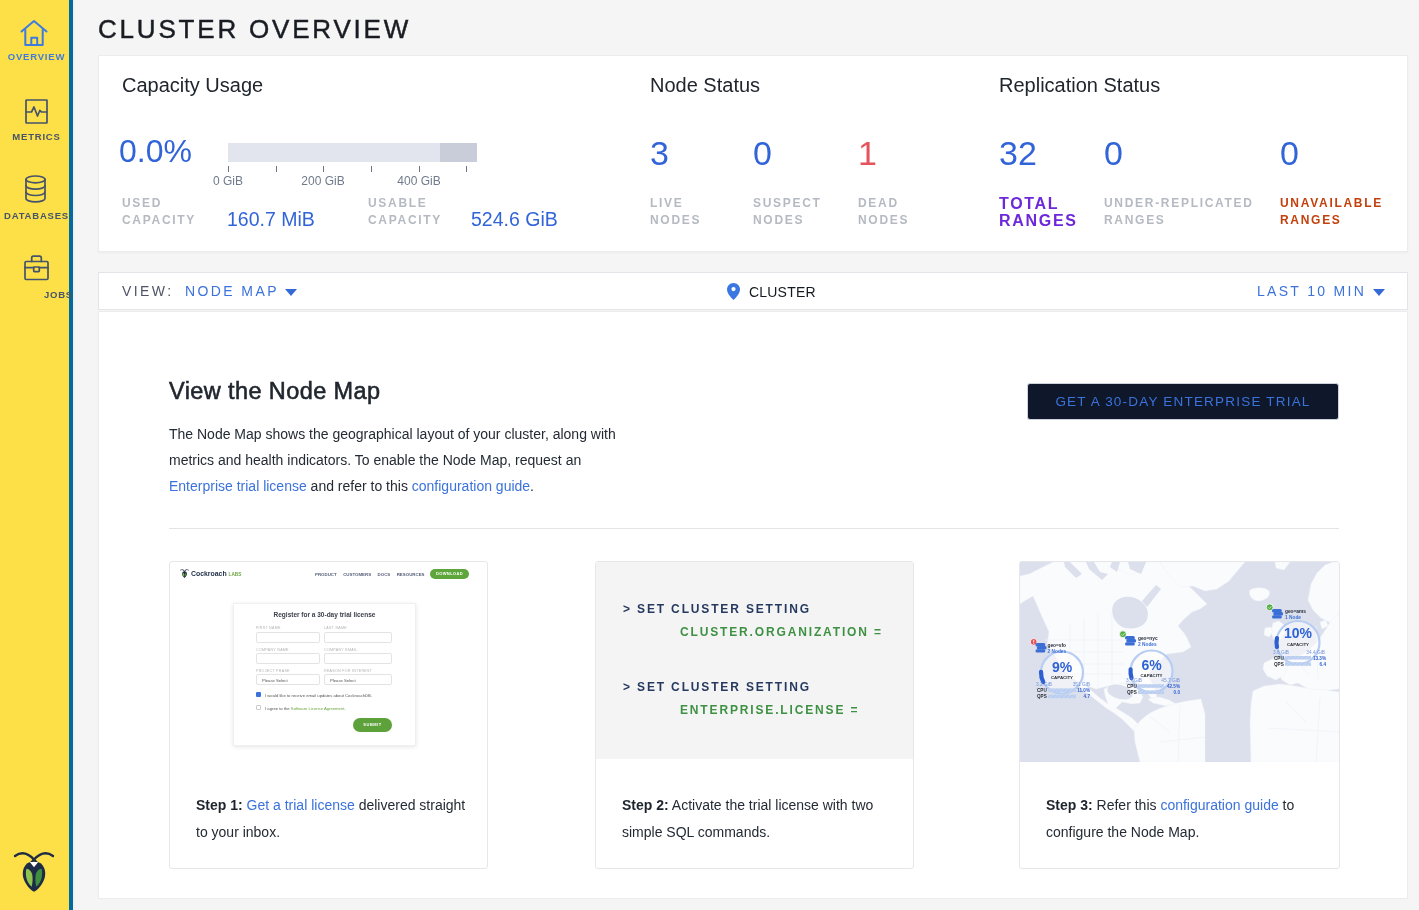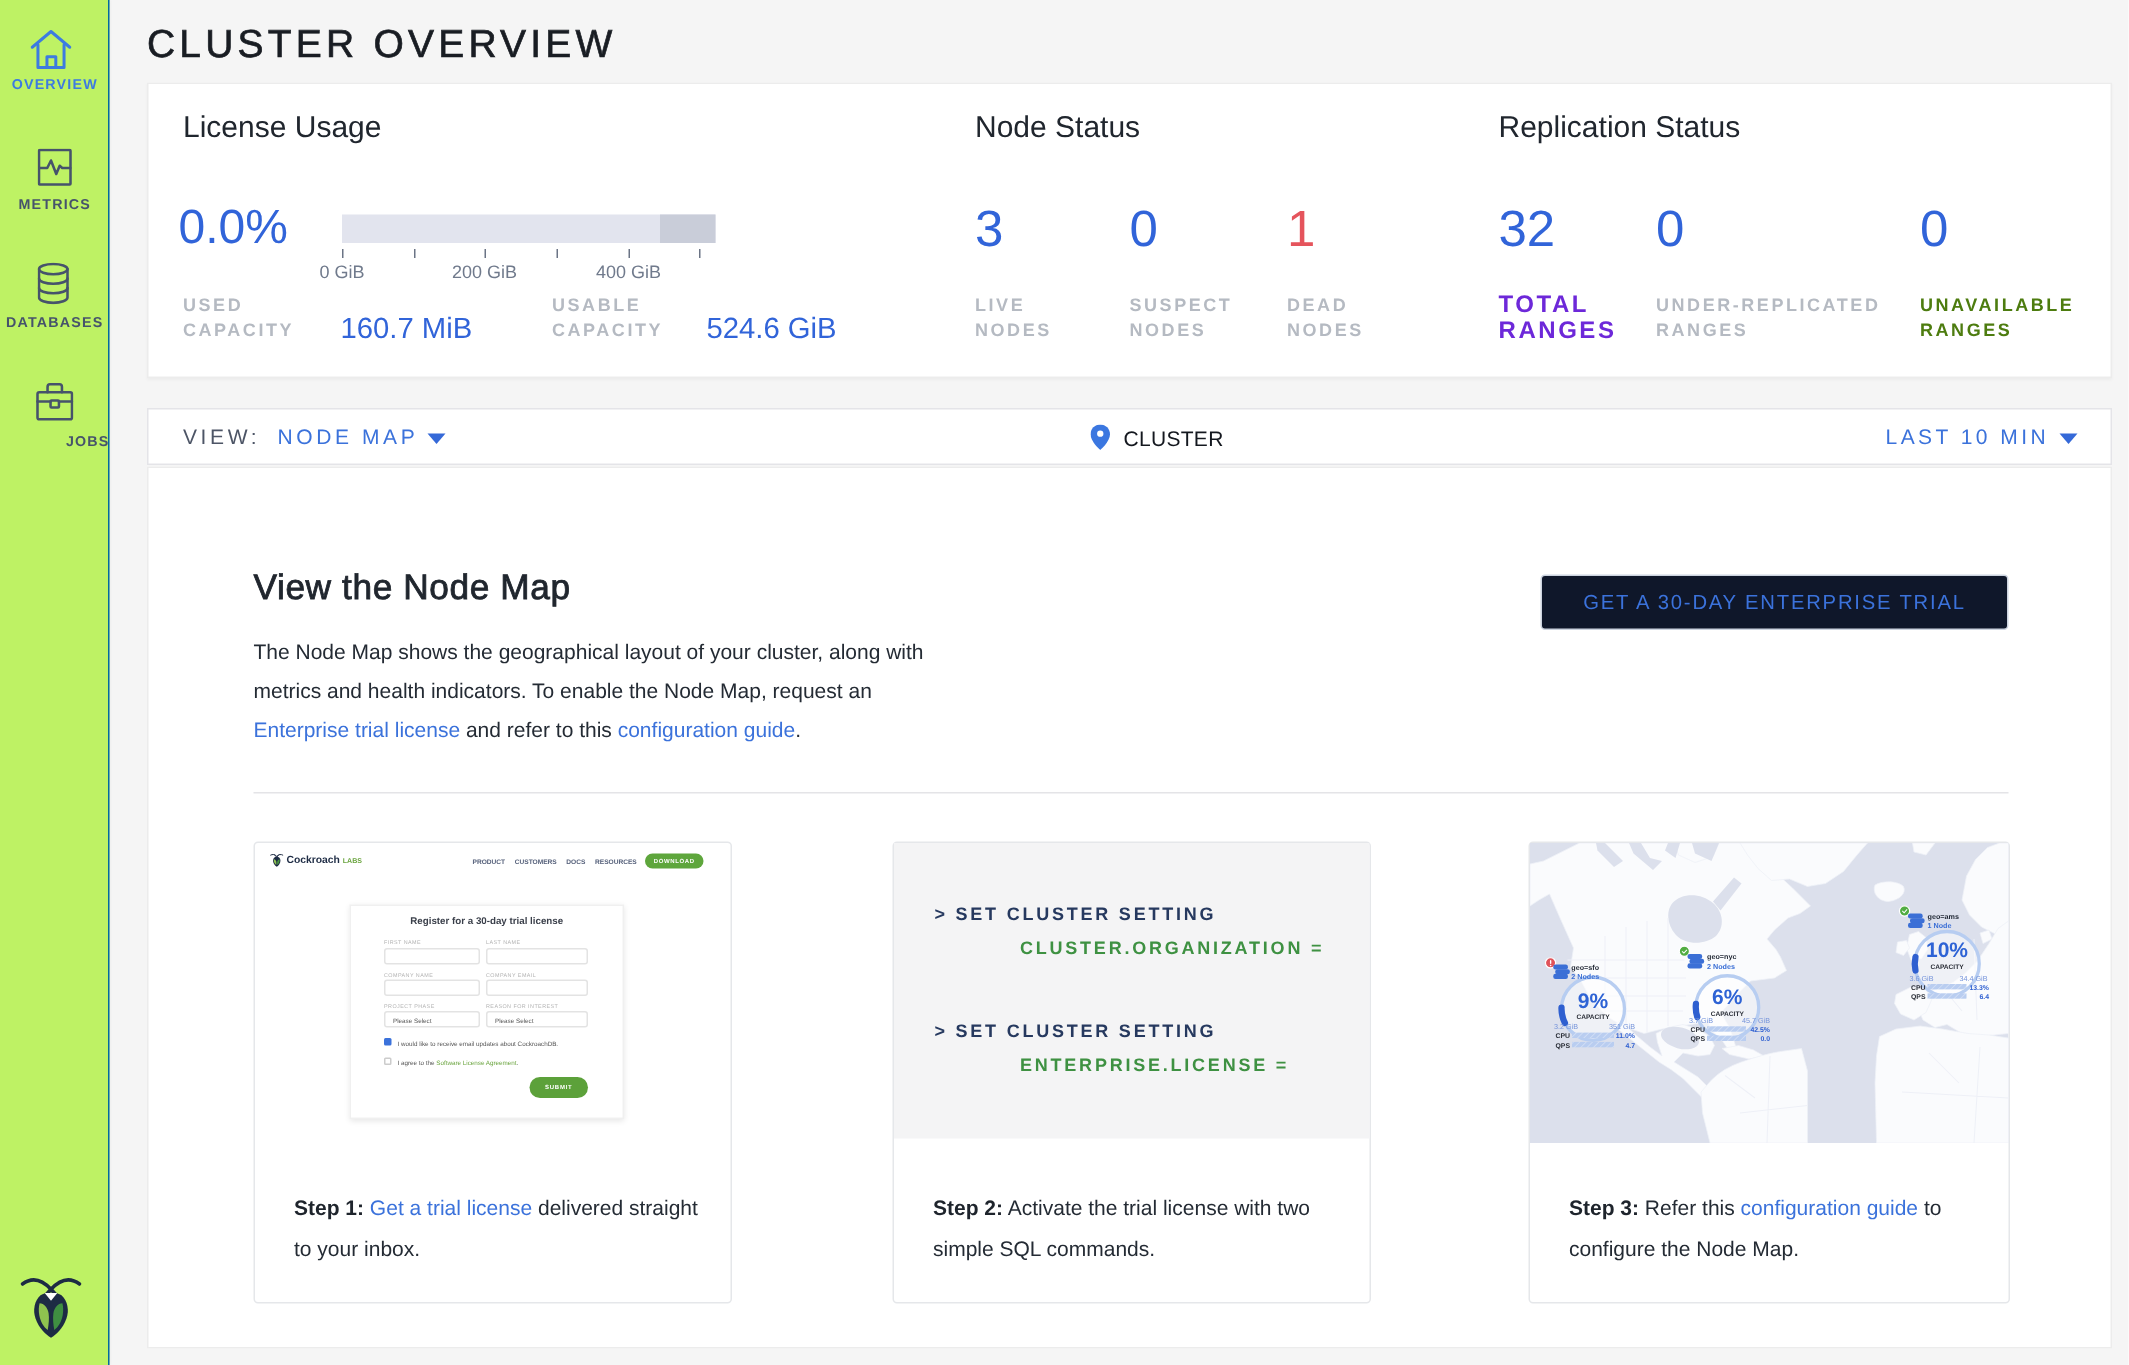--- a/index.html
+++ b/index.html
@@ -4,21 +4,21 @@
 <style>
   * { margin:0; padding:0; box-sizing:border-box; }
   html,body { width:1419px; height:910px; overflow:hidden; }
   body { font-family:"Liberation Sans", sans-serif; background:#f5f5f5; position:relative; }
   .abs { position:absolute; }
   .link { color:#3b72db; text-decoration:none; }
 </style>
 </head>
 <body>
 
-<div class="abs" id="sidebar" style="left:0;top:0;width:73px;height:910px;background:#bef264;border-right:1px solid #0369a1;box-shadow:1px 0 2px rgba(0,0,0,.04);">
+<div class="abs" id="sidebar" style="left:0;top:0;width:73px;height:910px;background:#fde047;border-right:4px solid #0369a1;box-shadow:1px 0 2px rgba(0,0,0,.04);">
 
   <svg class="abs" style="left:19px;top:18px;" width="30" height="30" viewBox="0 0 30 30" fill="none" stroke="#3d7be0" stroke-width="2" stroke-linecap="round" stroke-linejoin="round">
       <path d="M2.5 13.5 L15 3 L27.5 13.5"></path>
       <path d="M6.3 11.8 V27 H23.7 V11.8"></path>
       <path d="M12.3 27 V19.8 H18.2 V27"></path>
   </svg>
   <div class="abs" style="left:0;top:50.5px;width:73px;text-align:center;font-size:9.5px;font-weight:bold;letter-spacing:0.8px;color:#3d7be0;">OVERVIEW</div>
 
   <svg class="abs" style="left:25px;top:99px;" width="23" height="25" viewBox="0 0 23 25" fill="none" stroke="#46536b" stroke-width="1.7" stroke-linecap="round" stroke-linejoin="round">
       <rect x="1" y="1" width="21" height="23" rx="0.5"></rect>
@@ -49,21 +49,21 @@
     <path d="M16.8 16 L21 21.2 L25.2 16 Z" fill="#ffffff"></path>
     <path d="M19.4 29.5 C18.9 25.8 16.3 22.8 13.4 22.8 C12.8 25.1 12.7 27.8 13.2 30.9 C13.9 35.1 16.2 38.9 18.8 40.7 C19.5 37 19.9 32.9 19.4 29.5 Z" fill="#8fc34f"></path>
     <path d="M22.6 29.5 C23.1 25.8 25.7 22.8 28.6 22.8 C29.2 25.1 29.3 27.8 28.8 30.9 C28.1 35.1 25.8 38.9 23.2 40.7 C22.5 37 22.1 32.9 22.6 29.5 Z" fill="#3f8f41"></path>
   </svg>
 </div>
 
 <div class="abs" style="left:98px;top:14px;font-size:26px;font-weight:400;-webkit-text-stroke:0.45px #191d23;letter-spacing:2.8px;color:#191d23;">CLUSTER OVERVIEW</div>
 
 <div class="abs" style="left:98px;top:55px;width:1310px;height:197px;background:#fff;border:1px solid #ececec;box-shadow:0 1px 2px rgba(0,0,0,.04);"></div>
 
-<div class="abs" style="left:122px;top:73.5px;font-size:20px;color:#20262e;">License Usage</div>
+<div class="abs" style="left:122px;top:73.5px;font-size:20px;color:#20262e;">Capacity Usage</div>
 <div class="abs" style="left:119px;top:133px;font-size:32px;color:#3164d9;">0.0%</div>
 
 <div class="abs" style="left:228px;top:143px;width:249px;height:19px;background:#e2e4ee;"></div>
 <div class="abs" style="left:440px;top:143px;width:37px;height:19px;background:#c9cdd9;"></div>
 
 <div class="abs" style="left:228px;top:166px;width:1px;height:6px;background:#6b7485;"></div>
 <div class="abs" style="left:276px;top:166px;width:1px;height:6px;background:#6b7485;"></div>
 <div class="abs" style="left:323px;top:166px;width:1px;height:6px;background:#6b7485;"></div>
 <div class="abs" style="left:371px;top:166px;width:1px;height:6px;background:#6b7485;"></div>
 <div class="abs" style="left:419px;top:166px;width:1px;height:6px;background:#6b7485;"></div>
@@ -84,21 +84,21 @@
 <div class="abs" style="left:650px;top:194.5px;font-size:12px;font-weight:bold;letter-spacing:1.7px;color:#b5bac2;line-height:17.6px;">LIVE<br>NODES</div>
 <div class="abs" style="left:753px;top:194.5px;font-size:12px;font-weight:bold;letter-spacing:1.7px;color:#b5bac2;line-height:17.6px;">SUSPECT<br>NODES</div>
 <div class="abs" style="left:858px;top:194.5px;font-size:12px;font-weight:bold;letter-spacing:1.7px;color:#b5bac2;line-height:17.6px;">DEAD<br>NODES</div>
 
 <div class="abs" style="left:999px;top:73.5px;font-size:20px;color:#20262e;">Replication Status</div>
 <div class="abs" style="left:999px;top:134px;font-size:34px;color:#3164d9;">32</div>
 <div class="abs" style="left:1104px;top:134px;font-size:34px;color:#3164d9;">0</div>
 <div class="abs" style="left:1280px;top:134px;font-size:34px;color:#3164d9;">0</div>
 <div class="abs" style="left:999px;top:194.5px;font-size:16px;font-weight:bold;letter-spacing:1.7px;color:#6d28d9;line-height:17.6px;">TOTAL<br>RANGES</div>
 <div class="abs" style="left:1104px;top:194.5px;font-size:12px;font-weight:bold;letter-spacing:1.7px;color:#b5bac2;line-height:17.6px;">UNDER-REPLICATED<br>RANGES</div>
-<div class="abs" style="left:1280px;top:194.5px;font-size:12px;font-weight:bold;letter-spacing:1.7px;color:#4d7c0f;line-height:17.6px;">UNAVAILABLE<br>RANGES</div>
+<div class="abs" style="left:1280px;top:194.5px;font-size:12px;font-weight:bold;letter-spacing:1.7px;color:#c2410c;line-height:17.6px;">UNAVAILABLE<br>RANGES</div>
 
 <div class="abs" style="left:98px;top:272px;width:1310px;height:38px;background:#fff;border:1px solid #e4e4e8;"></div>
 <div class="abs" style="left:122px;top:283px;font-size:14px;font-weight:500;letter-spacing:2.4px;color:#4d5566;">VIEW:</div>
 <div class="abs" style="left:185px;top:283px;font-size:14px;font-weight:500;letter-spacing:2.4px;color:#3b72db;">NODE MAP</div>
 <div class="abs" style="left:285px;top:289px;width:0;height:0;border-left:6px solid transparent;border-right:6px solid transparent;border-top:7px solid #3569d8;"></div>
 <svg class="abs" style="left:727px;top:283px;" width="13" height="17" viewBox="0 0 13 17">
   <path d="M6.5 0 C10.1 0 13 2.9 13 6.5 C13 11.4 6.5 17 6.5 17 C6.5 17 0 11.4 0 6.5 C0 2.9 2.9 0 6.5 0 Z" fill="#3b77e0"></path>
   <circle cx="6.5" cy="6.1" r="2.1" fill="#fff"></circle>
 </svg>
 <div class="abs" style="left:749px;top:284px;font-size:14px;font-weight:500;letter-spacing:0.2px;color:#14181f;">CLUSTER</div>

